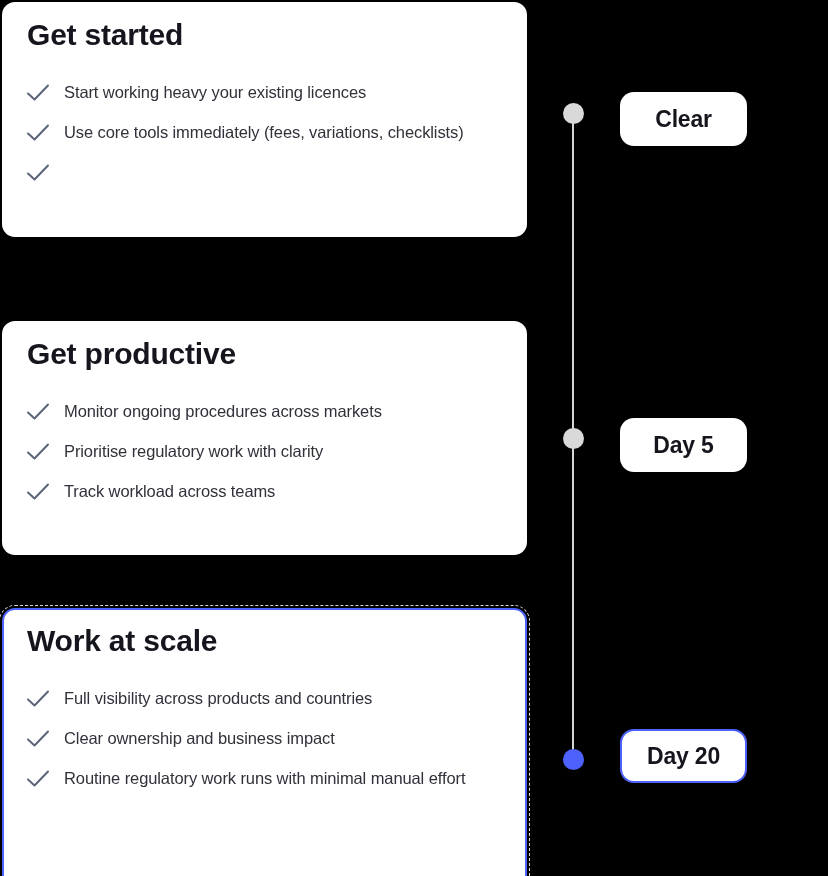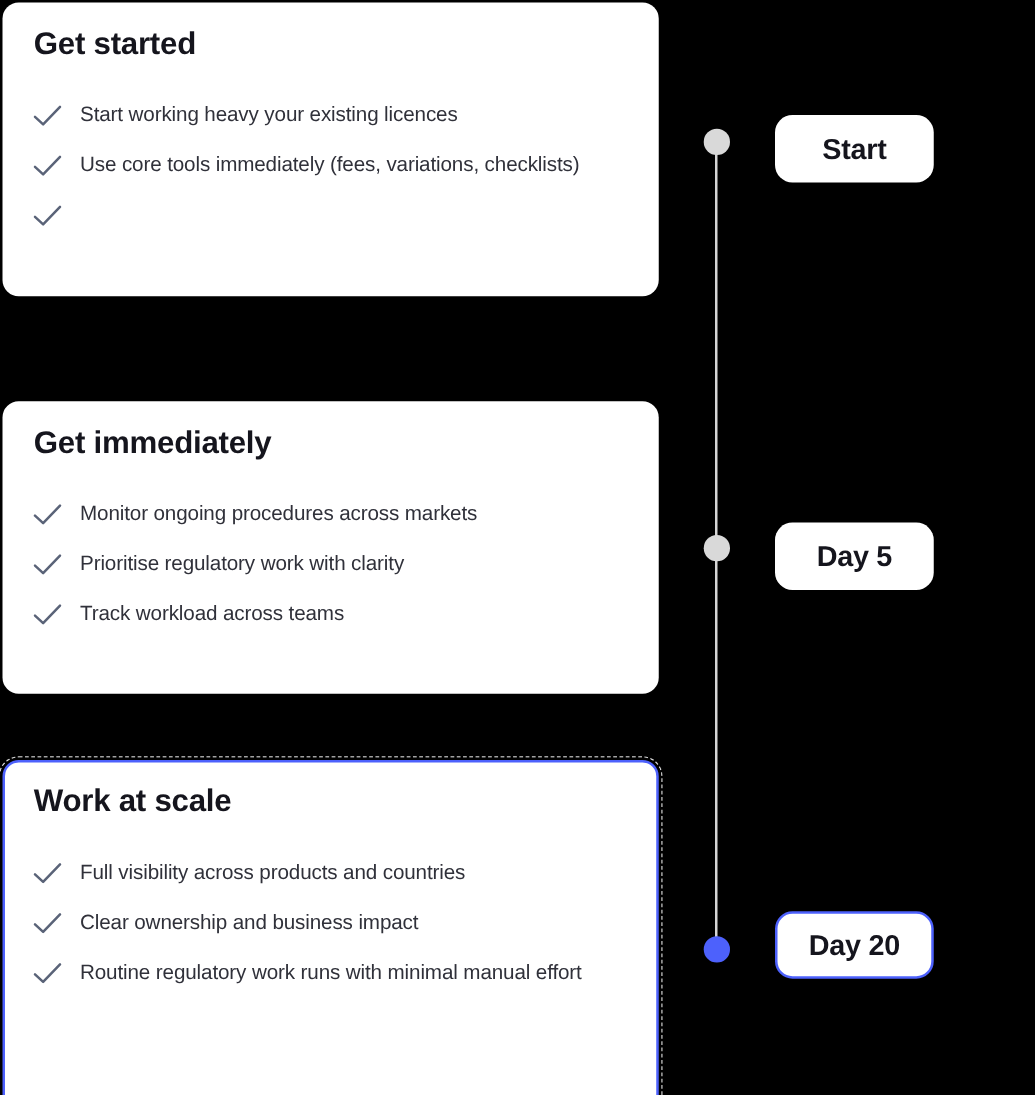--- a/index.html
+++ b/index.html
@@ -35,21 +35,21 @@
   .card.c1{top:2px;height:235px;}
   .card.c2{top:321px;height:234px;}
   .card.c3{
     top:608px;height:296px;
     border:2px solid var(--accent);
     outline:1px dashed rgba(255,255,255,.85);
     outline-offset:2px;
     padding:16px 22px 0 22px;
   }
   .card-title{
-    font-size:25px;
+    font-size:30px;
     line-height:30px;
     font-weight:700;
     letter-spacing:-.2px;
     color:var(--ink);
     margin-left:1px;
   }
   .item-list{margin-top:22px;}
   .item{
     display:flex;
     align-items:center;
@@ -127,21 +127,21 @@
       </div>
       <div class="item">
         <svg class="check" viewBox="0 0 24 17" fill="none">
             <path d="M2 9.5 L8.5 15.5 L22 1.5" stroke="currentColor" stroke-width="2" stroke-linecap="round" stroke-linejoin="round"></path>
           </svg>
       </div>
     </div>
   </section>
 
   <section class="card c2">
-    <h2 class="card-title">Get immediately</h2>
+    <h2 class="card-title">Get productive</h2>
     <div class="item-list">
       <div class="item">
         <svg class="check" viewBox="0 0 24 17" fill="none">
             <path d="M2 9.5 L8.5 15.5 L22 1.5" stroke="currentColor" stroke-width="2" stroke-linecap="round" stroke-linejoin="round"></path>
           </svg>
         <span class="item-text">Monitor ongoing procedures across markets</span>
       </div>
       <div class="item">
         <svg class="check" viewBox="0 0 24 17" fill="none">
             <path d="M2 9.5 L8.5 15.5 L22 1.5" stroke="currentColor" stroke-width="2" stroke-linecap="round" stroke-linejoin="round"></path>
@@ -181,21 +181,21 @@
     </div>
   </section>
 
   <div class="tl-line"></div>
 
   <div class="tl-dot d1"></div>
   <div class="tl-dot d2"></div>
   <div class="tl-dot d3"></div>
 
   <div class="tl-pill p1">
-    <span class="pill-text">Start</span>
+    <span class="pill-text">Clear</span>
   </div>
   <div class="tl-pill p2">
     <span class="pill-text">Day 5</span>
   </div>
   <div class="tl-pill p3">
     <span class="pill-text">Day 20</span>
   </div>
 
 </div>
 

